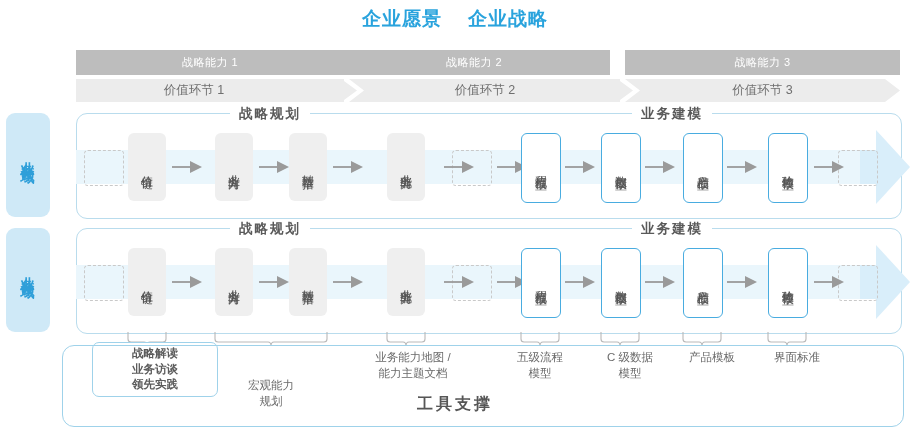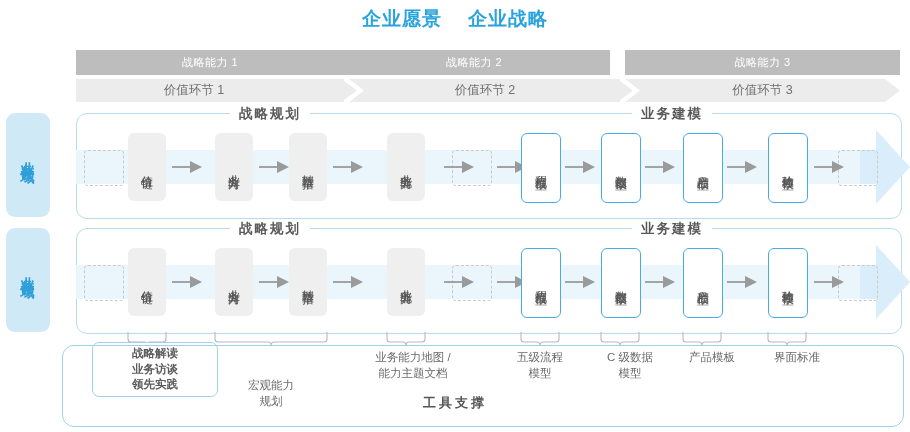--- a/index.html
+++ b/index.html
@@ -54,21 +54,21 @@
     border-radius:4px;background:transparent;}
   .blabel{position:absolute;text-align:center;font-size:11.5px;color:#6a6a6a;
     line-height:1.35;white-space:nowrap;}
   .blabel.boxed{border:1.2px solid #9fd2ea;border-radius:7px;
     background:#ffffff;padding:3px 7px;color:#5c5c5c;font-weight:bold;}
 
   
   .foot-box{position:absolute;left:62px;top:345px;width:840px;height:80px;
     border:1.4px solid #9fd2ea;border-radius:12px;}
   .foot-title{position:absolute;left:0;top:394px;width:910px;text-align:center;
-    font-size:13px;font-weight:bold;color:#565656;letter-spacing:3px;}
+    font-size:16px;font-weight:bold;color:#565656;letter-spacing:3px;}
 </style>
 </head>
 <body>
 
 <div id="stage">
     <div class="vision-row">
       <div class="vision-title">企业愿景</div>
       <div class="vision-title">企业战略</div>
     </div>
     <svg width="910" height="22" style="position:absolute;left:0;top:30px;">

